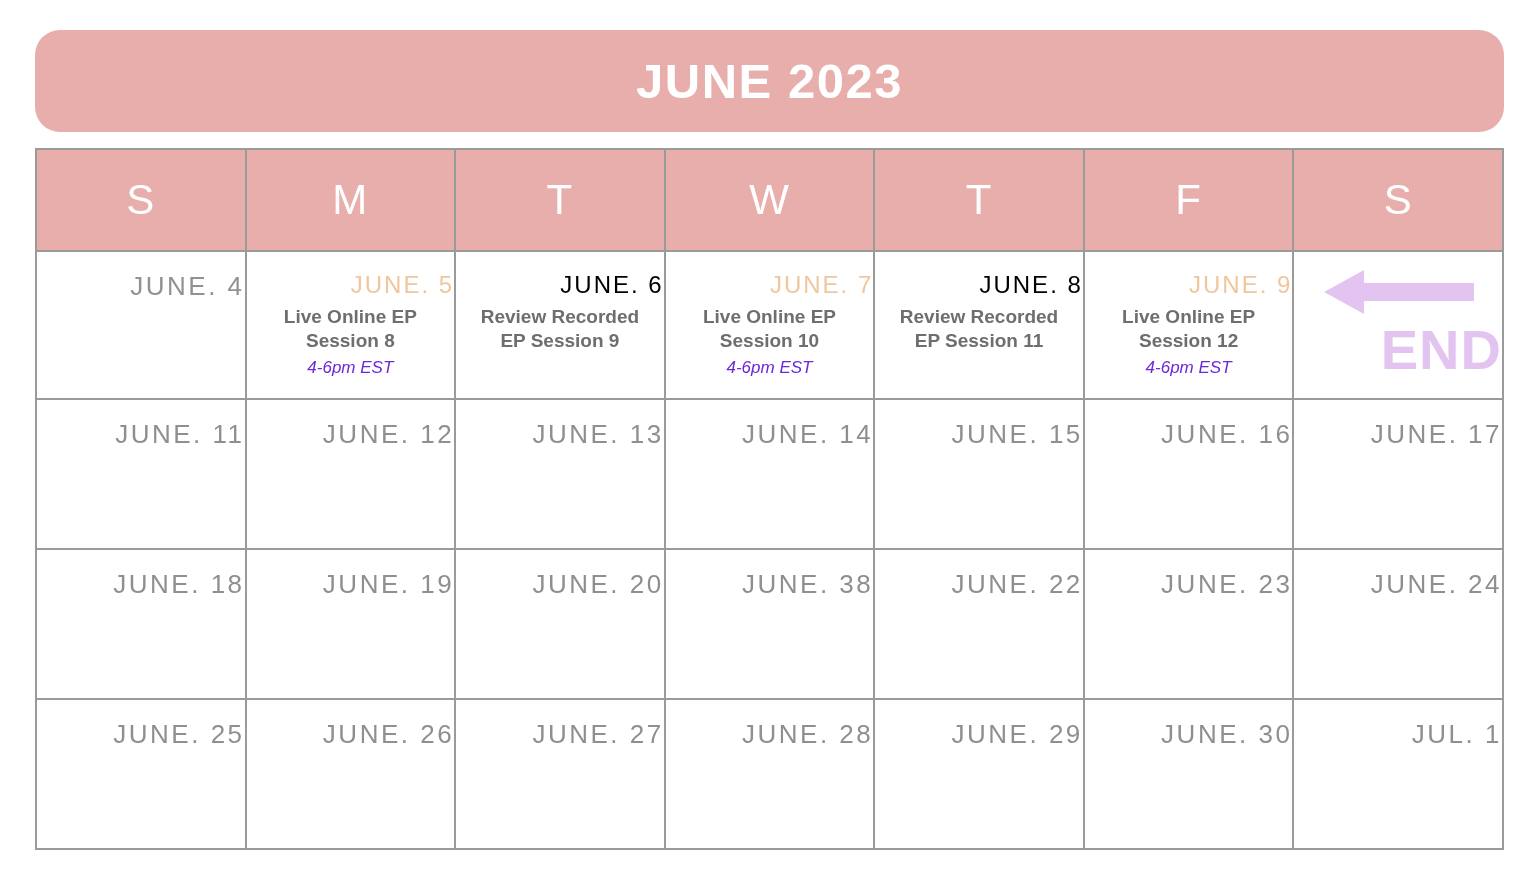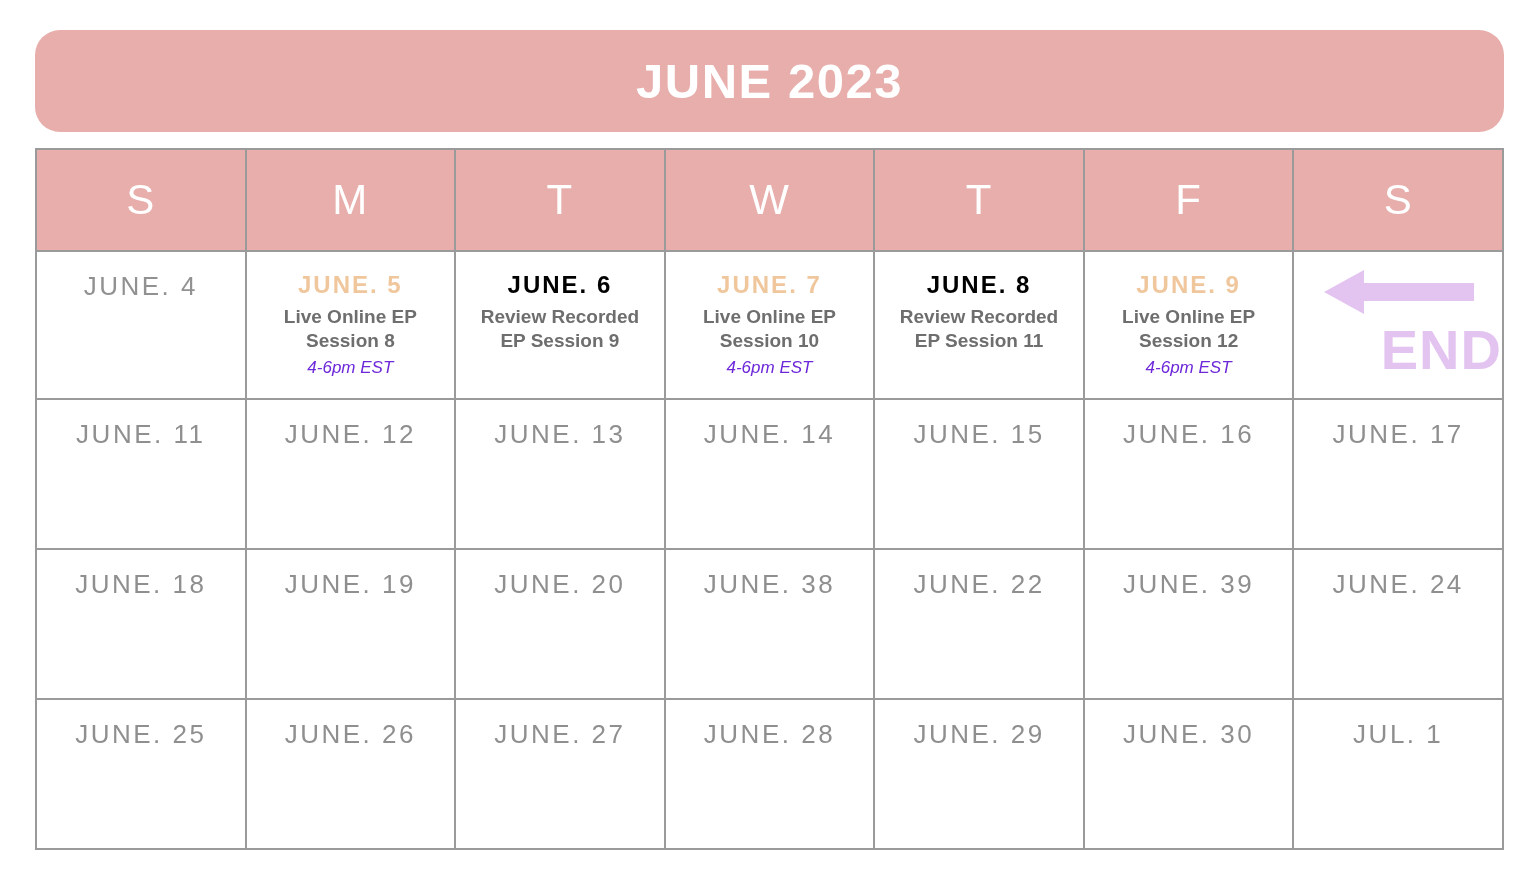--- a/index.html
+++ b/index.html
@@ -62,28 +62,28 @@
   }
   
   td.day {
     height: 148px;
     background: #ffffff;
     position: relative;
   }
   td.day.week1 { height: 146px; }
   .daynum {
     display: block;
-    text-align: center;
+    text-align: right;
     font-size: 26px;
     letter-spacing: 2.5px;
     color: #8f8f8f;
     padding-top: 19px;
     font-weight: normal;
   }
-  .daynum.week1 { font-size: 24px; font-weight: bold; letter-spacing: 2px; }
+  .daynum.week1 { font-size: 24px; font-weight: normal; letter-spacing: 2px; }
   .daynum.plain { color: #919191; }
   .daynum.peach { color: #f0c79d; }
   .daynum.pink  { color: #000000; }
 
   .evt {
     text-align: center;
     font-size: 19px;
     line-height: 1.28;
     color: #6e6e6e;
     font-weight: bold;
@@ -246,21 +246,21 @@
         <td class="day">
             <span class="daynum">JUNE. 20</span>
           </td>
         <td class="day">
             <span class="daynum">JUNE. 38</span>
           </td>
         <td class="day">
             <span class="daynum">JUNE. 22</span>
           </td>
         <td class="day">
-            <span class="daynum">JUNE. 39</span>
+            <span class="daynum">JUNE. 23</span>
           </td>
         <td class="day">
             <span class="daynum">JUNE. 24</span>
           </td>
       </tr>
 
       <tr>
         <td class="day">
             <span class="daynum">JUNE. 25</span>
           </td>

